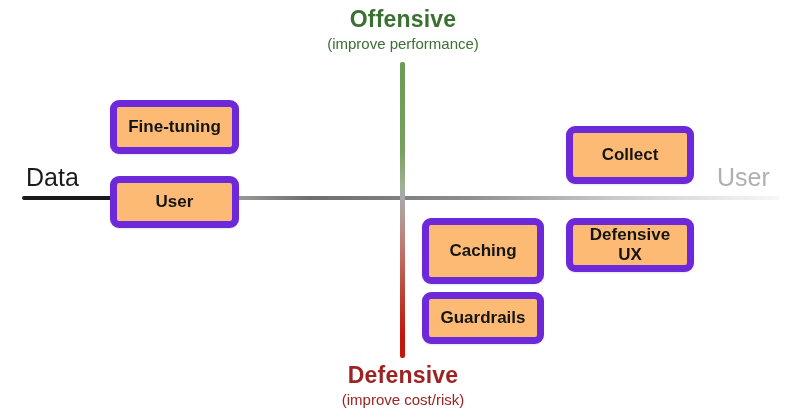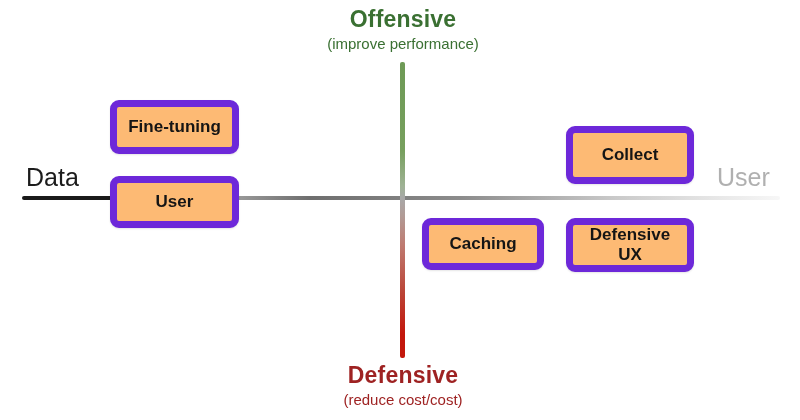--- a/index.html
+++ b/index.html
@@ -123,40 +123,40 @@
     color: #151515;
     line-height: 1.2;
     box-shadow: 0 1px 2px rgba(0,0,0,0.10);
     padding: 0 6px;
   }
 
   #node-fine-tuning   { left: 110px; top: 100px; width: 129px; height: 54px; }
   #node-rag           { left: 258px; top: 100px; width: 126px; height: 54px; }
   #node-evals         { left: 110px; top: 176px; width: 129px; height: 52px; }
   #node-collect       { left: 566px; top: 126px; width: 128px; height: 58px; }
-  #node-caching       { left: 422px; top: 218px; width: 122px; height: 52px; }
+  #node-caching       { left: 422px; top: 218px; width: 122px; height: 66px; }
   #node-defensive-ux  { left: 566px; top: 218px; width: 128px; height: 54px; }
   #node-guardrails    { left: 422px; top: 292px; width: 122px; height: 52px; }
 </style>
 </head>
 <body>
 
 <div id="canvas">
 
   <div class="axis-h"></div>
   <div class="axis-v"></div>
 
   <div class="pole" id="pole-top">
     <span class="pole-title">Offensive</span>
     <span class="pole-sub">(improve performance)</span>
   </div>
 
   <div class="pole" id="pole-bottom">
     <span class="pole-title">Defensive</span>
-    <span class="pole-sub">(reduce cost/cost)</span>
+    <span class="pole-sub">(improve cost/risk)</span>
   </div>
 
   <div class="side-label" id="label-right">User</div>
   <div class="side-label" id="label-left">Data</div>
 
   <div class="node" id="node-fine-tuning">
     <span>Fine-tuning</span>
   </div>
 
 
@@ -174,14 +174,17 @@
     <span>Caching</span>
   </div>
 
   <div class="node" id="node-defensive-ux">
     <span>
       <span>Defensive</span><br>
       <span>UX</span>
     </span>
   </div>
 
+  <div class="node" id="node-guardrails">
+    <span>Guardrails</span>
+  </div>
 
 </div>
 
 </body></html>

